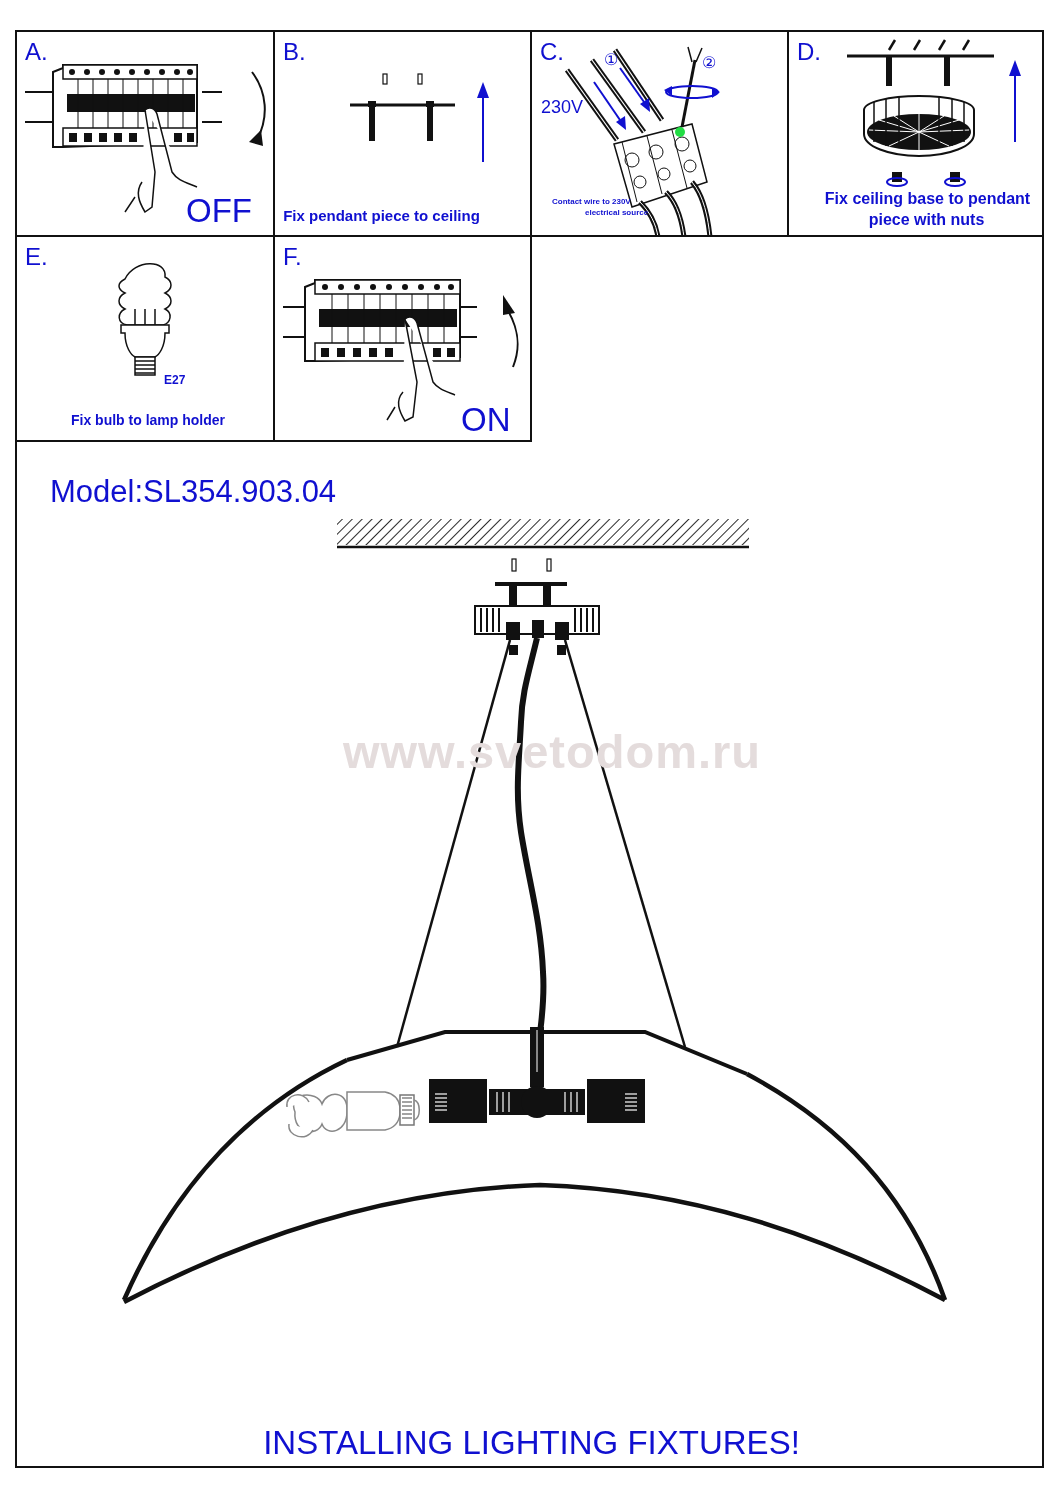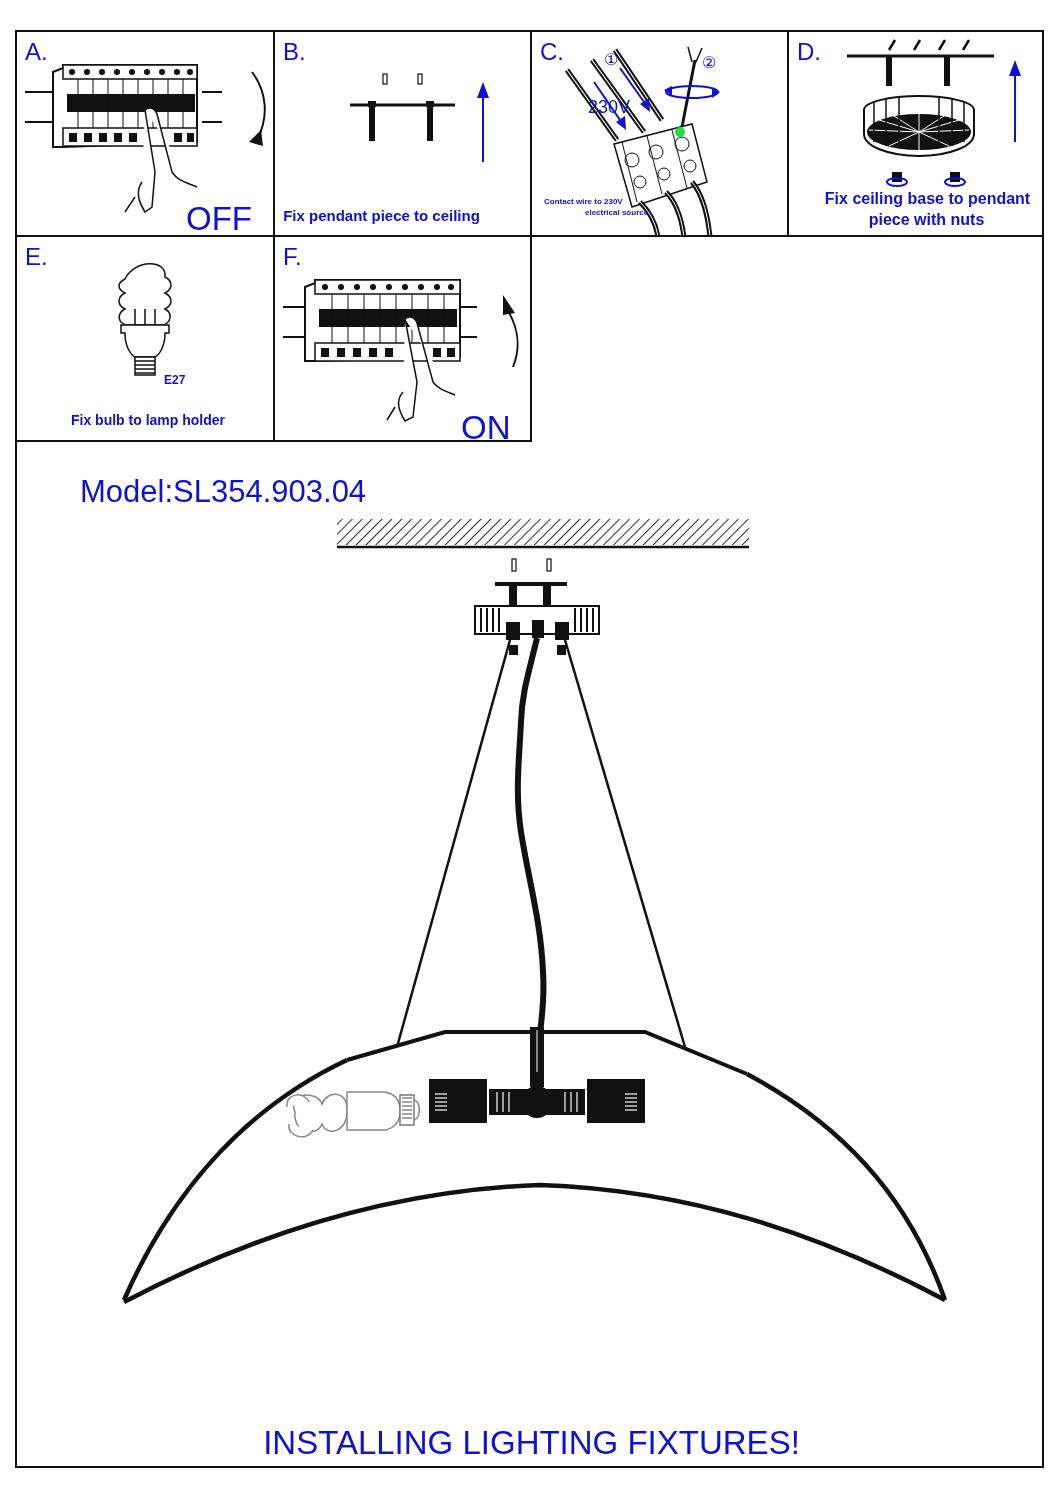--- a/index.html
+++ b/index.html
@@ -4,24 +4,24 @@
 <style>
   html, body { margin: 0; padding: 0; background: #ffffff; }
   body { width: 1060px; height: 1500px; position: relative; overflow: hidden;
          font-family: "Liberation Sans", sans-serif; }
   .sheet { position: absolute; left: 15px; top: 30px; width: 1029px; height: 1438px;
            border: 2px solid #111; box-sizing: border-box; }
   .panel { position: absolute; border-right: 2px solid #111; border-bottom: 2px solid #111;
            box-sizing: border-box; background: #fff; overflow: hidden; }
   .panel-letter { position: absolute; left: 8px; top: 6px; font-size: 24px; color: #1010d0; }
   .caption { position: absolute; color: #1010d0; font-weight: bold; text-align: center; }
-  .big-state { position: absolute; color: #1010d0; font-size: 33px; margin-top: 8px; }
+  .big-state { position: absolute; color: #1010d0; font-size: 33px; }
   .abs { position: absolute; }
   svg { position: absolute; left: 0; top: 0; overflow: visible; }
-  .model { position: absolute; left: 33px; top: 442px; font-size: 31px; color: #1010d0; margin-left: 30px; }
+  .model { position: absolute; left: 33px; top: 442px; font-size: 31px; color: #1010d0; }
   .watermark { position: absolute; left: 275px; top: 692px; width: 520px; text-align: center;
                font-size: 47px; font-weight: bold; color: #e4dcdc; letter-spacing: 1px; }
   .note { position: absolute; left: 0; width: 1029px; text-align: center; color: #1010d0;
           font-size: 33px; line-height: 42px; }
 </style>
 </head>
 <body>
 
 <div class="sheet">
 
@@ -134,24 +134,24 @@
         <path d="M108 170 C118 180 124 192 126 205"></path>
         <path d="M134 160 C146 172 150 190 152 205"></path>
         <path d="M160 150 C172 164 176 186 178 205"></path>
       </g>
       <g stroke="#fff" stroke-width="1" fill="none">
         <path d="M108 170 C118 180 124 192 126 205"></path>
         <path d="M134 160 C146 172 150 190 152 205"></path>
         <path d="M160 150 C172 164 176 186 178 205"></path>
       </g>
     </svg>
-    <div class="abs" style="left:9px;top:65px;font-size:18px;color:#1010d0;margin-left:47px;">230V</div>
+    <div class="abs" style="left:9px;top:65px;font-size:18px;color:#1010d0;">230V</div>
     <div class="abs" style="left:72px;top:18px;font-size:16px;color:#1010d0;">①</div>
     <div class="abs" style="left:170px;top:21px;font-size:16px;color:#1010d0;">②</div>
-    <div class="abs" style="left:12px;top:165px;font-size:8px;font-weight:bold;color:#1010d0;">Contact wire to 230V</div>
+    <div class="abs" style="left:20px;top:165px;font-size:8px;font-weight:bold;color:#1010d0;">Contact wire to 230V</div>
     <div class="abs" style="left:8px;top:176px;font-size:8px;font-weight:bold;color:#1010d0;margin-left:45px;">electrical source</div>
   </div>
 
   <div class="panel" style="left:772px;top:0;width:255px;height:205px;">
     <div class="panel-letter">D.</div>
     <svg width="255" height="205">
       <line x1="58" y1="24" x2="205" y2="24" stroke="#111" stroke-width="3"></line>
       <g stroke="#111" stroke-width="2.5">
         <line x1="100" y1="18" x2="106" y2="8"></line>
           <line x1="125" y1="18" x2="131" y2="8"></line>
@@ -350,16 +350,17 @@
         <line x1="385" y1="1086" x2="395" y2="1086"></line>
     </g>
     <path d="M397 1068 C404 1070 404 1086 397 1088" fill="none" stroke="#888" stroke-width="1.5"></path>
 
     <path d="M107 1268 C150 1170 220 1080 330 1028" fill="none" stroke="#111" stroke-width="4.5"></path>
     <path d="M730 1042 C820 1090 890 1160 928 1268" fill="none" stroke="#111" stroke-width="4.5"></path>
 
     <path d="M107 1270 C240 1200 380 1158 523 1153 C670 1158 800 1200 928 1268" fill="none" stroke="#111" stroke-width="4.5"></path>
   </svg>
 
+  <div class="watermark">www.svetodom.ru</div>
 
   <div class="note" style="top:1390px;">INSTALLING LIGHTING FIXTURES!</div>
 
 </div>
 
 </body></html>

